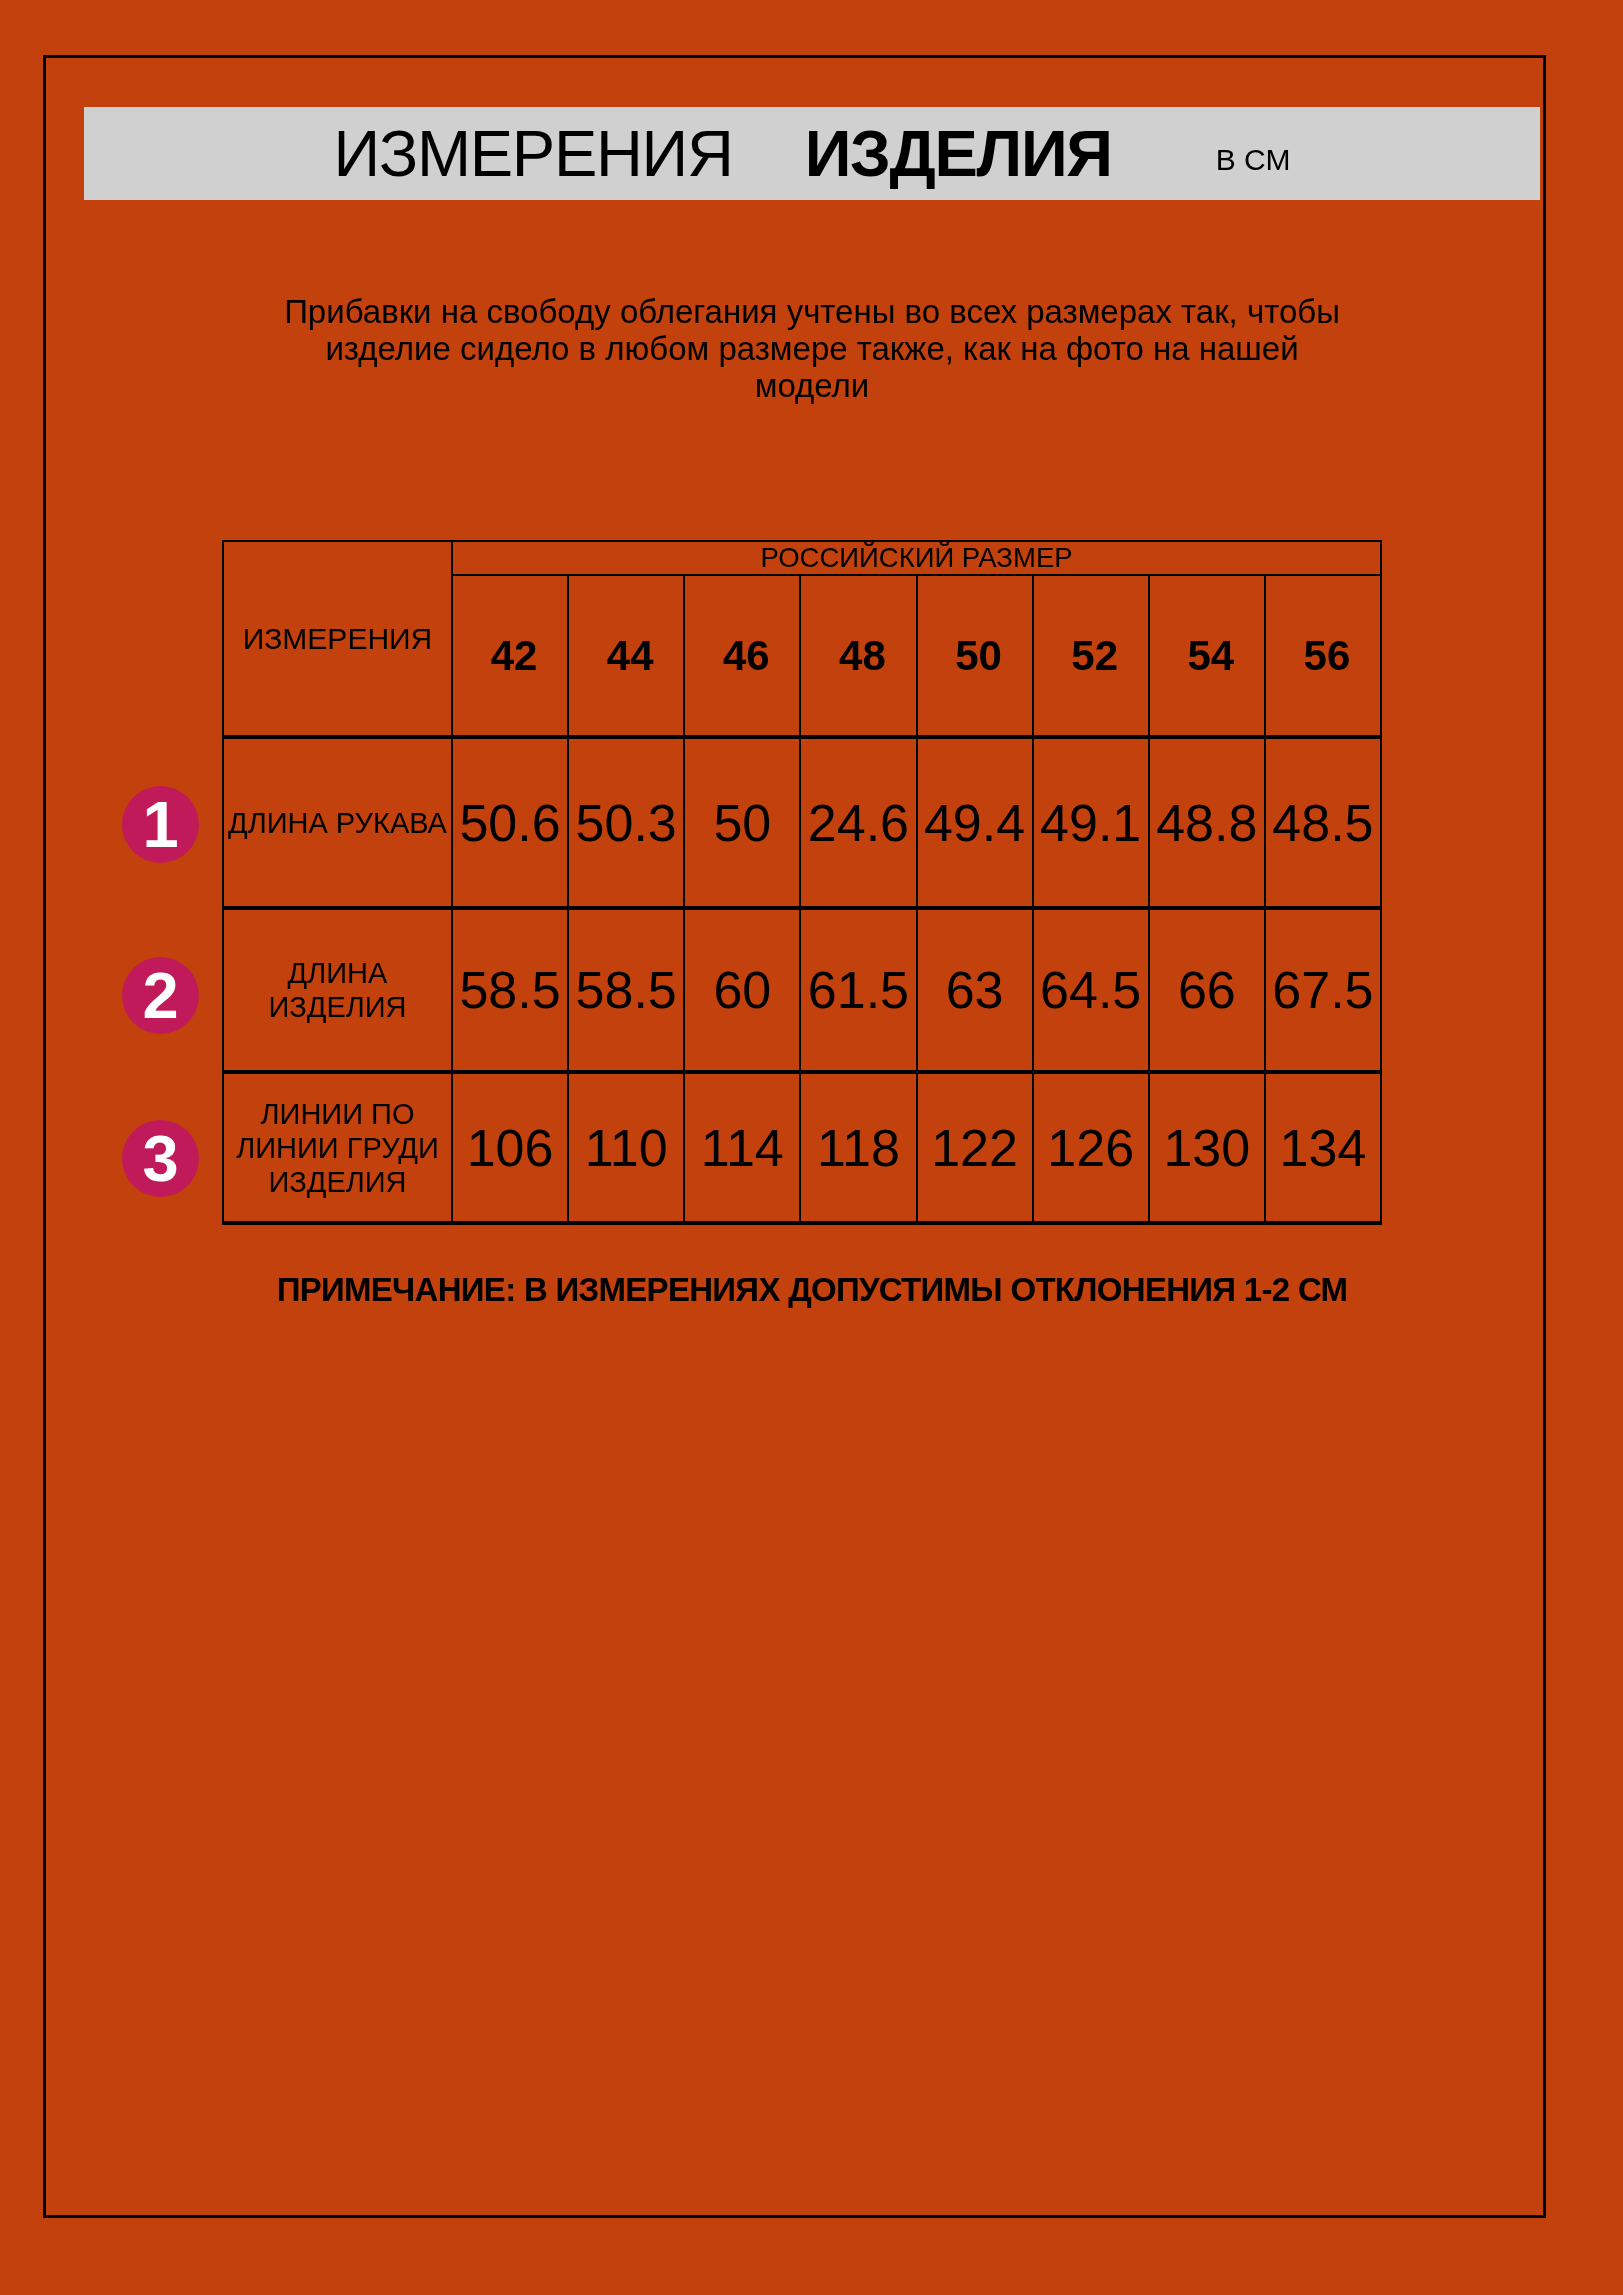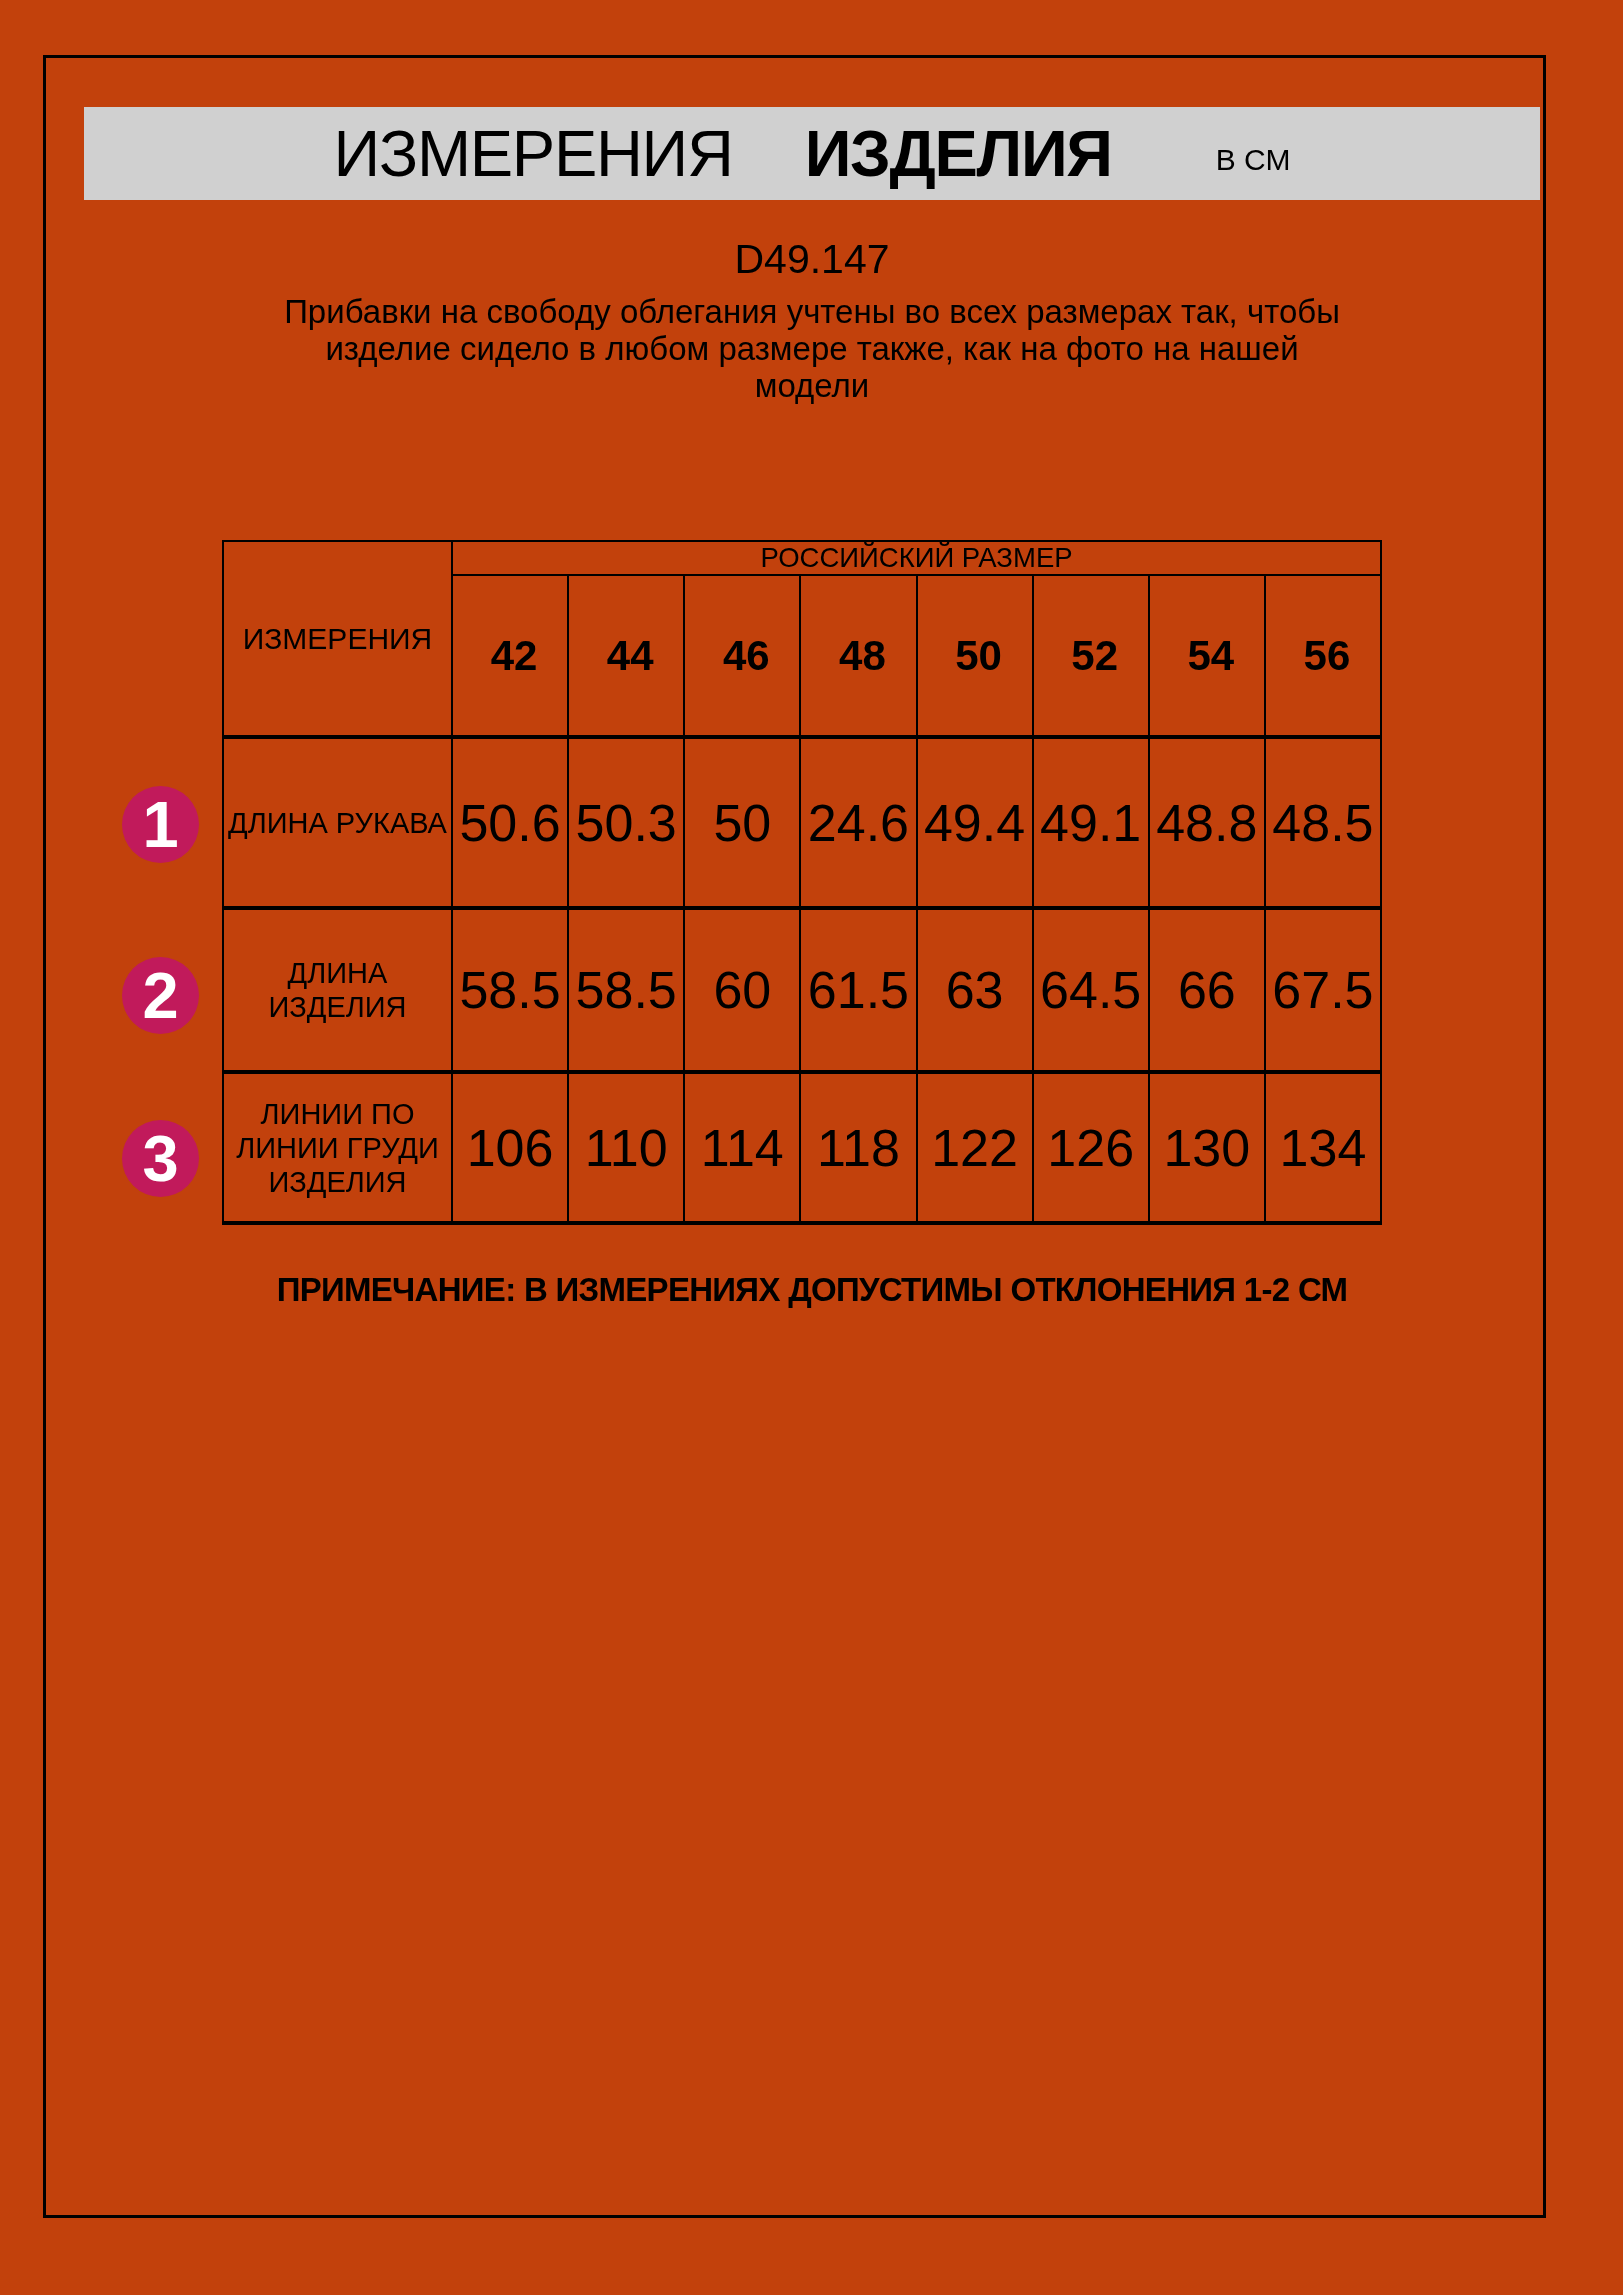--- a/index.html
+++ b/index.html
@@ -51,21 +51,20 @@
 <div class="page">
 
   <div class="frame"></div>
 
   <div class="title-band">
     <span class="title-main">ИЗМЕРЕНИЯ</span>
     <span class="title-bold">ИЗДЕЛИЯ</span>
     <span class="title-unit">В СМ</span>
   </div>
 
-  <div class="center-col model-code">D49.147</div>
 
   <div class="center-col intro">
     <div>Прибавки на свободу облегания учтены во всех размерах так, чтобы</div>
     <div>изделие сидело в любом размере также, как на фото на нашей</div>
     <div>модели</div>
   </div>
 
   <table class="size-table">
     <colgroup>
       <col class="c-label">

